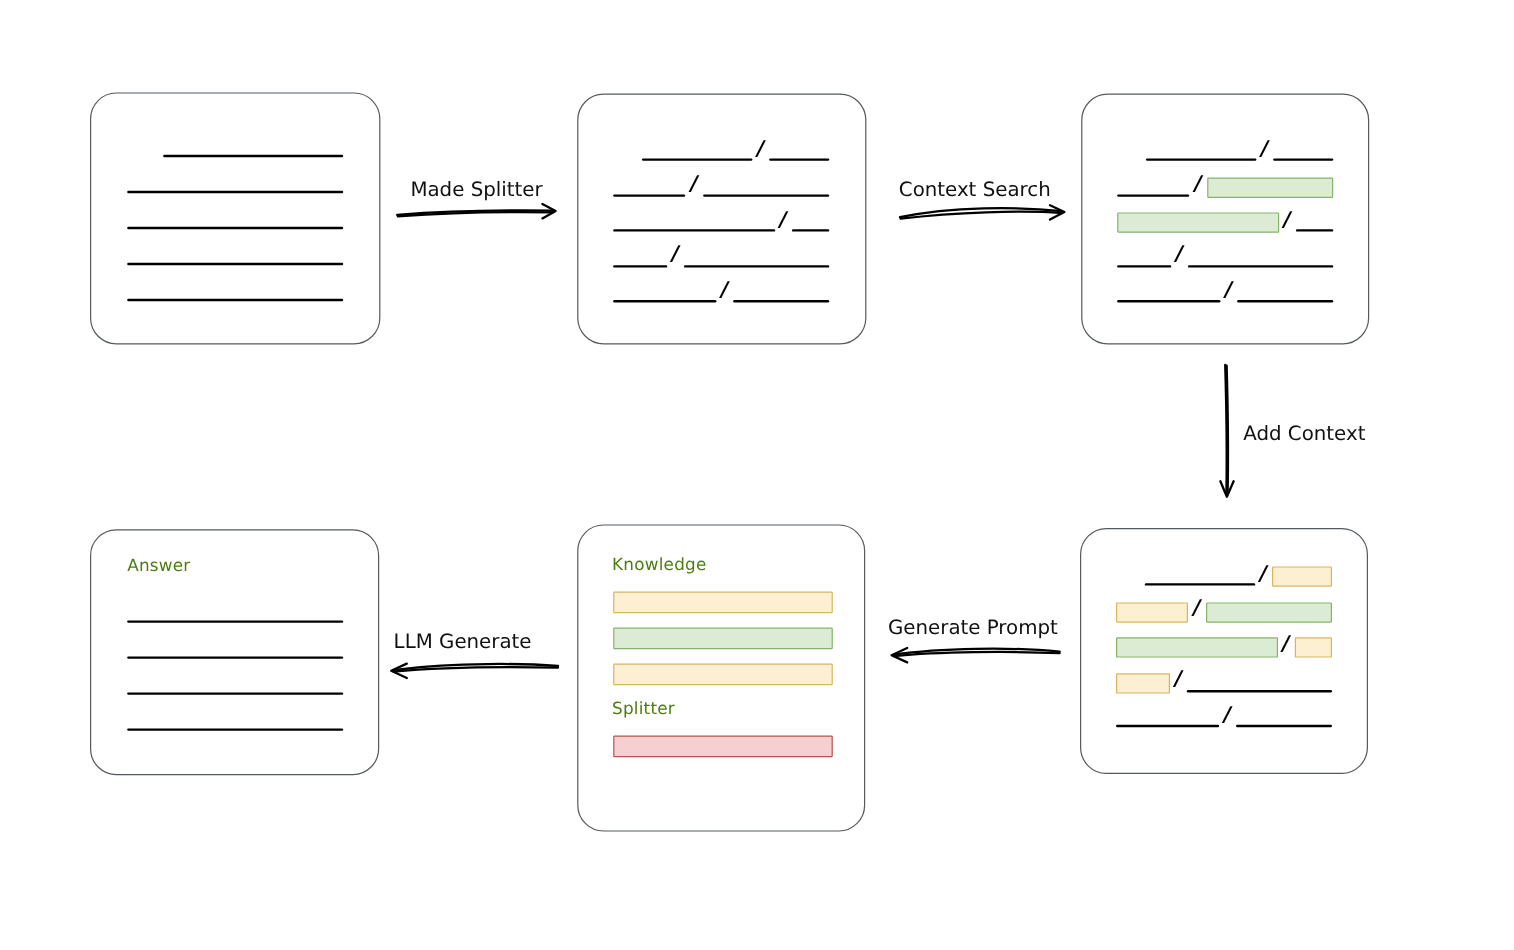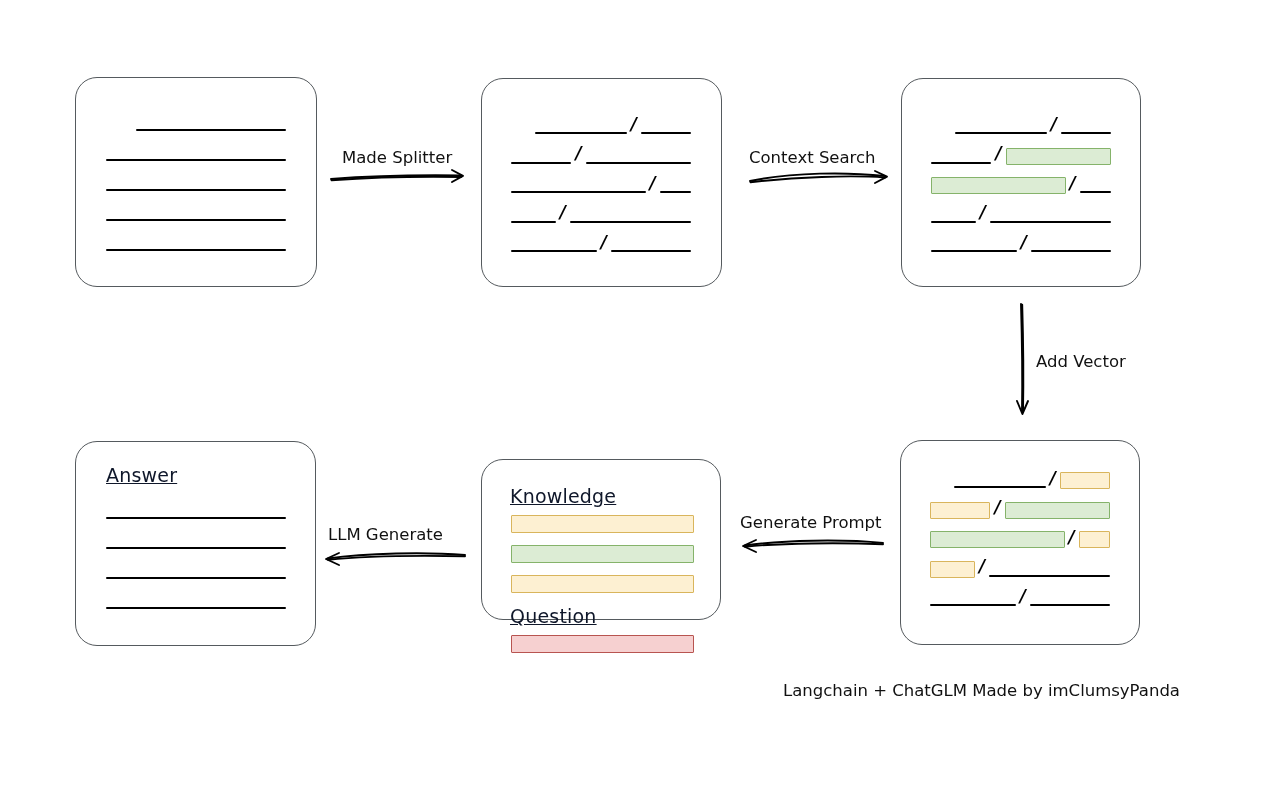--- a/index.html
+++ b/index.html
@@ -28,25 +28,24 @@
   .card {
     position: absolute;
     box-sizing: border-box;
     border: 1.3px solid #555a5e;
     border-radius: 22px;
     background: #ffffff;
   }
 
   .card-label {
     position: absolute;
-    font-size: 19px;
+    font-size: 14px;
     letter-spacing: .2px;
-    color: #0f172a;
+    color: #4d7c0f;
     white-space: nowrap;
-    text-decoration: underline;
   }
 
   
   .row {
     position: absolute;
     display: flex;
     align-items: center;
     height: 19px;
   }
   .row.right { justify-content: flex-end; }
@@ -215,23 +214,23 @@
         <div class="seg plain" style="width: 180px;"></div>
       </div>
       <div class="row" style="left: 30px; width: 180px; top: 120px;">
         <div class="seg plain" style="width: 180px;"></div>
       </div>
       <div class="row" style="left: 30px; width: 180px; top: 150px;">
         <div class="seg plain" style="width: 180px;"></div>
       </div>
     </div>
 
-  <div class="card" id="card-prompt" style="left:481px; top:459px; width:240px; height:161px;">
+  <div class="card" id="card-prompt" style="left:481px; top:437px; width:240px; height:256px;">
     <div class="card-label" style="left:28px; top:25px;">Knowledge</div>
-    <div class="card-label" style="left:28px; top:145px;">Question</div>
+    <div class="card-label" style="left:28px; top:145px;">Splitter</div>
   <div class="bar chip-yellow" style="left: 29px; width: 183px; top: 55px;"></div>
       <div class="bar chip-green" style="left: 29px; width: 183px; top: 85px;"></div>
       <div class="bar chip-yellow" style="left: 29px; width: 183px; top: 115px;"></div>
       <div class="bar chip-red" style="left: 29px; width: 183px; top: 175px;"></div>
     </div>
 
   <div class="card" id="card-context" style="left:900px; top:440px; width:240px; height:205px;">
       <div class="row right" style="left: 29px; width: 180px; top: 30px;">
         <div class="seg plain" style="width: 92px;"></div>
         <span class="slash">/</span>
@@ -266,36 +265,35 @@
     <polyline points="122,2 133,7.8 122,14"></polyline>
   </svg>
 
   <div class="arrow-label" style="left:749px; top:148px;">Context Search</div>
   <svg class="arrow" style="left:748px; top:168px;" width="145" height="20" viewBox="0 0 145 20">
     <path d="M2 13 C 45 4, 100 4, 137 8"></path>
     <path d="M2.5 14.2 C 48 9, 102 7, 137 9.5"></path>
     <polyline points="127,3 139,8.6 127,15"></polyline>
   </svg>
 
-  <div class="arrow-label" style="left:1036px; top:352px;">Add Vector</div>
+  <div class="arrow-label" style="left:1036px; top:352px;">Add Context</div>
   <svg class="arrow" style="left:1012px; top:303px;" width="22" height="117" viewBox="0 0 22 117">
     <path d="M9 1 C 10 35, 10.5 78, 10 109"></path>
     <path d="M10.2 1.6 C 11.2 36, 11.6 79, 11 109"></path>
     <polyline points="5,98 10.4,111 16,98"></polyline>
   </svg>
 
   <div class="arrow-label" style="left:740px; top:513px;">Generate Prompt</div>
   <svg class="arrow" style="left:738px; top:535px;" width="148" height="20" viewBox="0 0 148 20">
     <path d="M145 8 C 105 4, 45 5, 7 10.5"></path>
     <path d="M145 9.3 C 102 7.5, 44 8, 7 11.7"></path>
     <polyline points="18,5 5,11 18,17"></polyline>
   </svg>
 
   <div class="arrow-label" style="left:328px; top:525px;">LLM Generate</div>
   <svg class="arrow" style="left:318px; top:548px;" width="150" height="20" viewBox="0 0 150 20">
     <path d="M147 7 C 108 4, 48 5, 10 10.5"></path>
     <path d="M147 8.3 C 105 7.5, 47 8, 10 11.7"></path>
     <polyline points="21,5 8,11 21,17"></polyline>
   </svg>
 
-  <div class="footer" style="left:783px; top:681px;">Langchain + ChatGLM Made by imClumsyPanda</div>
 
 </div>
 
 </body></html>

